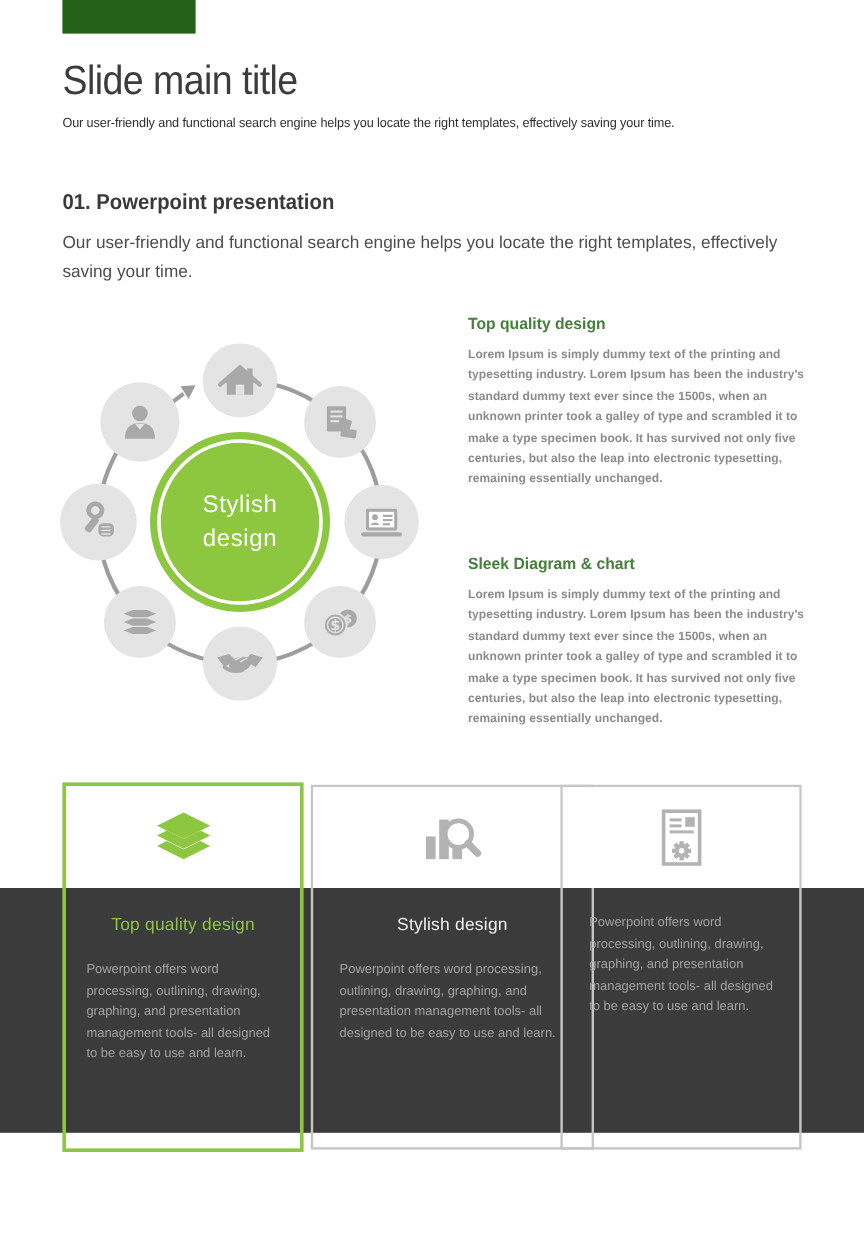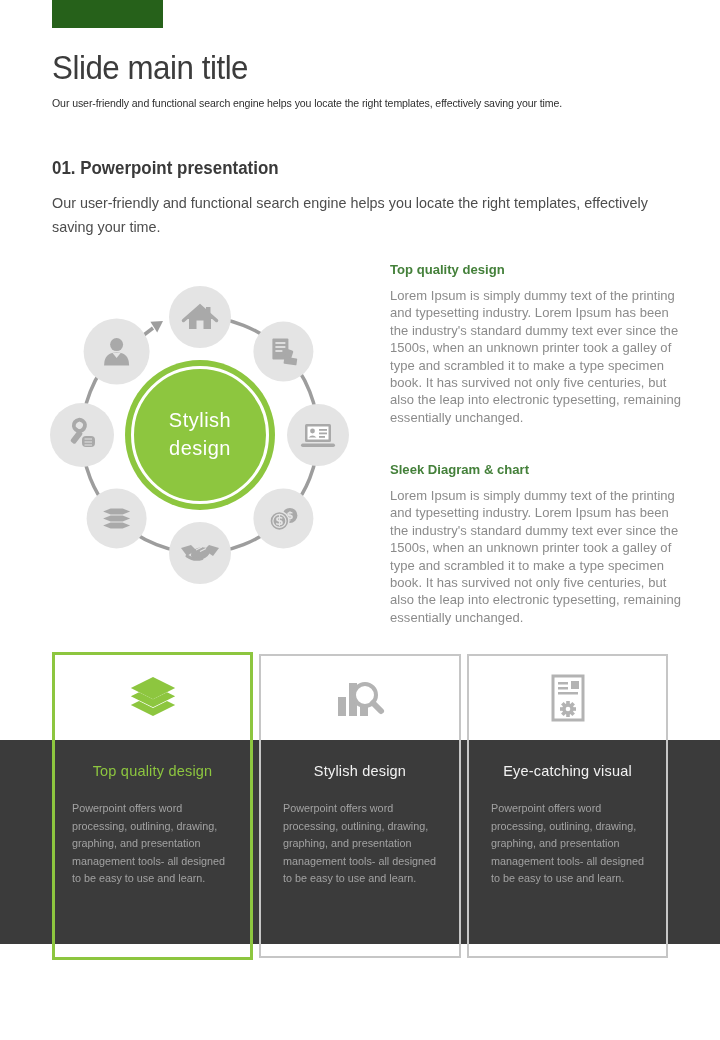--- a/index.html
+++ b/index.html
@@ -33,27 +33,27 @@
   .hub-text {
     fill:#ffffff; font-size:20px; font-family:"Liberation Sans", sans-serif;
     font-weight:400; text-anchor:middle; letter-spacing:0.5px;
   }
 
   
   .feature { position:absolute; left:390px; width:292px; }
   .feature-1 { top:262px; }
   .feature-2 { top:462px; }
   .feature-heading { font-size:13.5px; font-weight:700; color:var(--heading-green); margin-bottom:10px; transform:scaleX(0.97); transform-origin:left; }
-  .feature-body { font-size:13px; color:#8b8b8b; line-height:17.4px; letter-spacing:0.05px; }
+  .feature-body { font-size:10px; color:#8b8b8b; line-height:17.4px; letter-spacing:0.05px;font-weight:bold; }
 
   
   .band { position:absolute; left:0; top:740px; width:720px; height:204px; background:var(--band); }
   .card { position:absolute; background:transparent; }
   .card-1 { left:52px;  top:652px; width:201px; height:308px; border:3px solid var(--accent); }
-  .card-2 { left:259px; top:654px; width:202px; height:304px; border:2px solid #c6c6c6; }
+  .card-2 { left:259px; top:654px; width:236px; height:304px; border:2px solid #c6c6c6; }
   .card-3 { left:467px; top:654px; width:201px; height:304px; border:2px solid #c6c6c6; }
   .card-icon-area { background:#ffffff; display:flex; align-items:center; justify-content:center; }
   .card-1 .card-icon-area { height:85px; }
   .card-2 .card-icon-area, .card-3 .card-icon-area { height:84px; }
   .card-title { text-align:center; font-size:14.5px; font-weight:500; margin-top:23px; letter-spacing:0.2px; }
   .card-1 .card-title { color:var(--accent); }
   .card-2 .card-title, .card-3 .card-title { color:#f2f2f2; }
   .card-body { font-size:10.8px; color:#a2a2a2; line-height:17.6px; margin-top:21px; }
   .card-1 .card-body { padding:0 14px 0 17px; }
   .card-2 .card-body, .card-3 .card-body { padding:0 18px 0 22px; }
@@ -213,17 +213,16 @@
             <rect x="-1.8" y="3" width="3.6" height="16"></rect>
             <rect x="-1.8" y="3" width="3.6" height="16" transform="rotate(45 0 11)"></rect>
             <rect x="-1.8" y="3" width="3.6" height="16" transform="rotate(90 0 11)"></rect>
             <rect x="-1.8" y="3" width="3.6" height="16" transform="rotate(135 0 11)"></rect>
           </g>
           <circle cx="0" cy="11" r="5.8" fill="#b3b3b3"></circle>
           <circle cx="0" cy="11" r="2.3" fill="#ffffff"></circle>
         </g>
       </svg>
     </div>
-    <div class="card-title">Eye-catching visual</div>
     <div class="card-body">Powerpoint offers word processing, outlining, drawing, graphing, and presentation management tools- all designed to be easy to use and learn.</div>
   </div>
 
 </div>
 
 </body></html>

